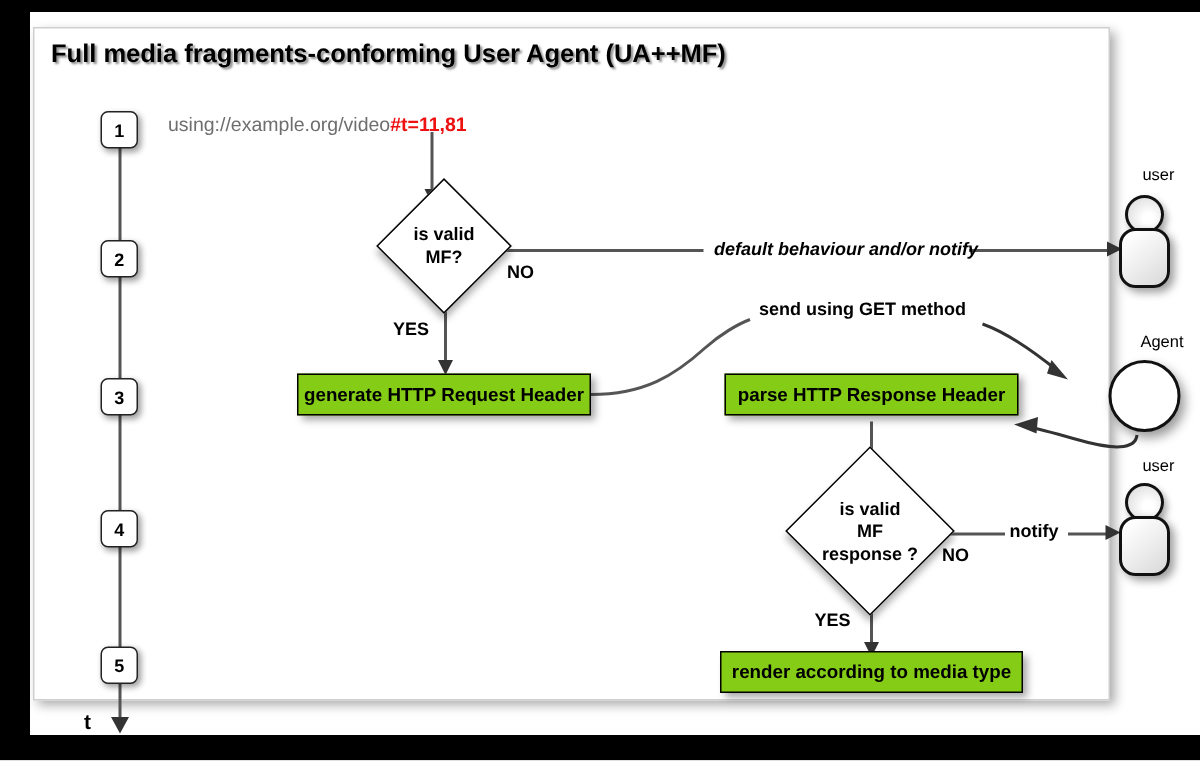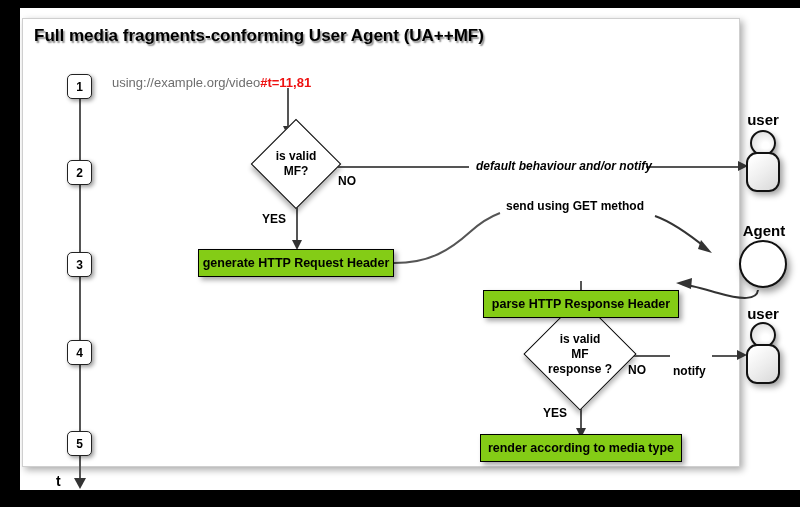--- a/index.html
+++ b/index.html
@@ -176,25 +176,25 @@
     position: absolute;
     font-size: 12px;
     font-weight: bold;
     color: #000000;
     white-space: nowrap;
   }
 
   
   .actor-label {
     position: absolute;
-    font-size: 15px;
-    font-weight: bold;
-    color: #000000;
-    white-space: nowrap;
-    text-align: center;
+    font-size: 11px;
+    font-weight: normal;
+    color: #000000;
+    white-space: nowrap;
+    text-align: right;
   }
   .actor-head {
     position: absolute;
     width: 26px; height: 26px;
     border-radius: 50%;
     border: 2px solid #111111;
     background: radial-gradient(circle at 62% 62%, #ffffff 18%, #e2e2e2 75%, #d2d2d2 100%);
     box-sizing: border-box;
     box-shadow: 2px 3px 5px rgba(0,0,0,0.35);
   }
@@ -291,31 +291,31 @@
     <div class="diamond-shape" style="left:19px; top:5px; width:80px; height:80px;"></div>
     <div class="diamond-text">
       <span>is valid</span>
       <span>MF</span>
       <span>response ?</span>
     </div>
   </div>
 
   <div class="pbox" style="left:198px; top:249px; width:196px; height:28px;">generate HTTP Request Header</div>
 
-  <div class="pbox" style="left:483px; top:249px; width:196px; height:28px;margin-top:41px;">parse HTTP Response Header</div>
+  <div class="pbox" style="left:483px; top:249px; width:196px; height:28px;">parse HTTP Response Header</div>
 
   <div class="pbox" style="left:480px; top:434px; width:202px; height:28px;">render according to media type</div>
 
   <div class="edge-label" style="left:338px; top:174px;">NO</div>
   <div class="edge-label" style="left:262px; top:212px;">YES</div>
   <div class="edge-label" style="left:476px; top:159px;font-style:italic;">default behaviour and/or notify</div>
   <div class="edge-label" style="left:506px; top:199px;">send using GET method</div>
   <div class="edge-label" style="left:628px; top:363px;">NO</div>
   <div class="edge-label" style="left:543px; top:406px;">YES</div>
-  <div class="edge-label" style="left:673px; top:364px;">notify</div>
+  <div class="edge-label" style="left:673px; top:347px;">notify</div>
 
   <div class="actor-label" style="left:743px; top:111px; width:40px;">user</div>
   <div class="actor-head" style="left:750px; top:130px;"></div>
   <div class="actor-body" style="left:746px; top:152px;"></div>
 
   <div class="actor-label" style="left:739px; top:222px; width:50px;">Agent</div>
   <div class="server-circle" style="left:739px; top:240px;"></div>
 
   <div class="actor-label" style="left:743px; top:305px; width:40px;">user</div>
   <div class="actor-head" style="left:750px; top:322px;"></div>

